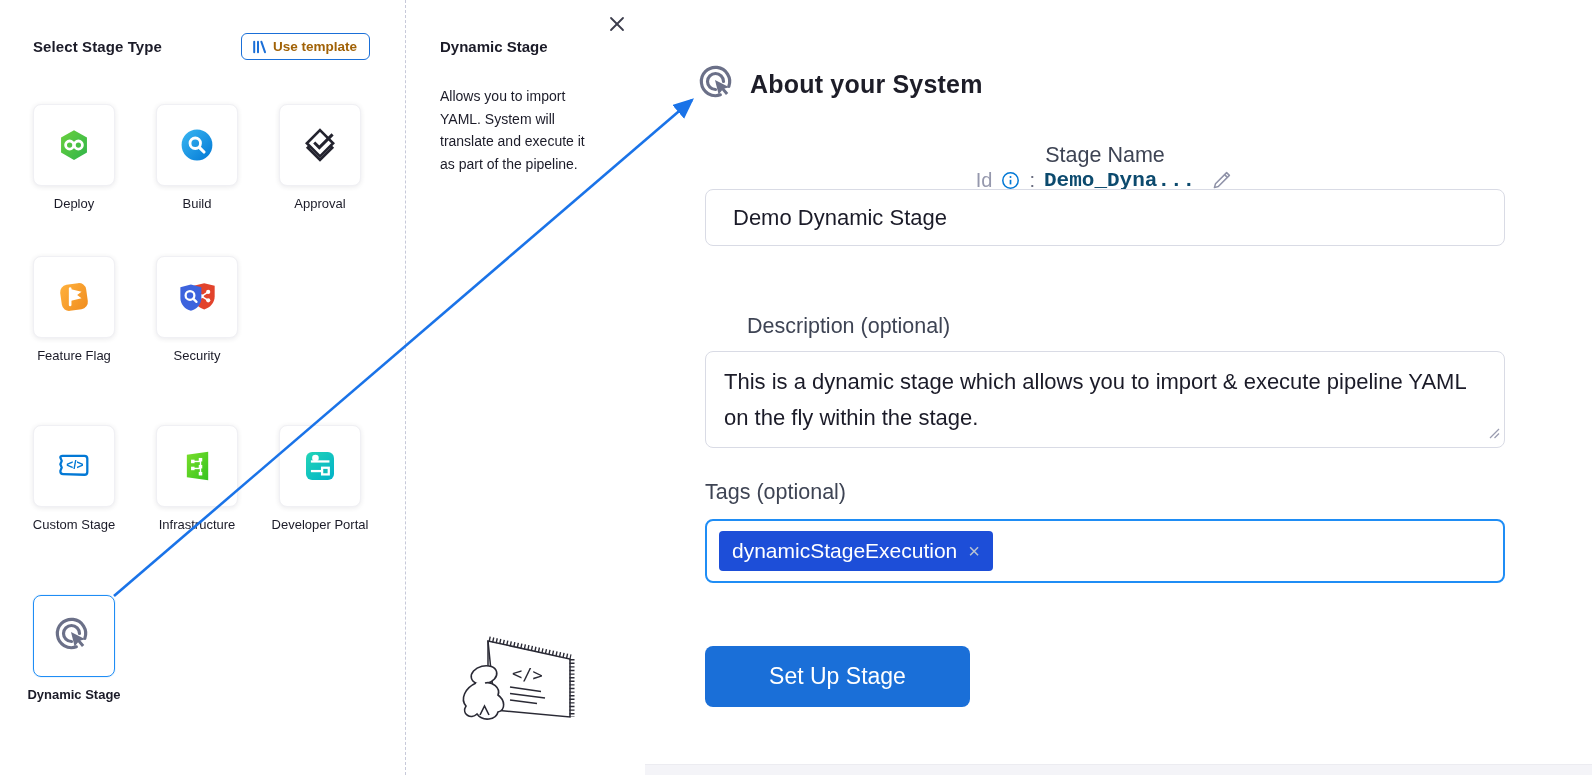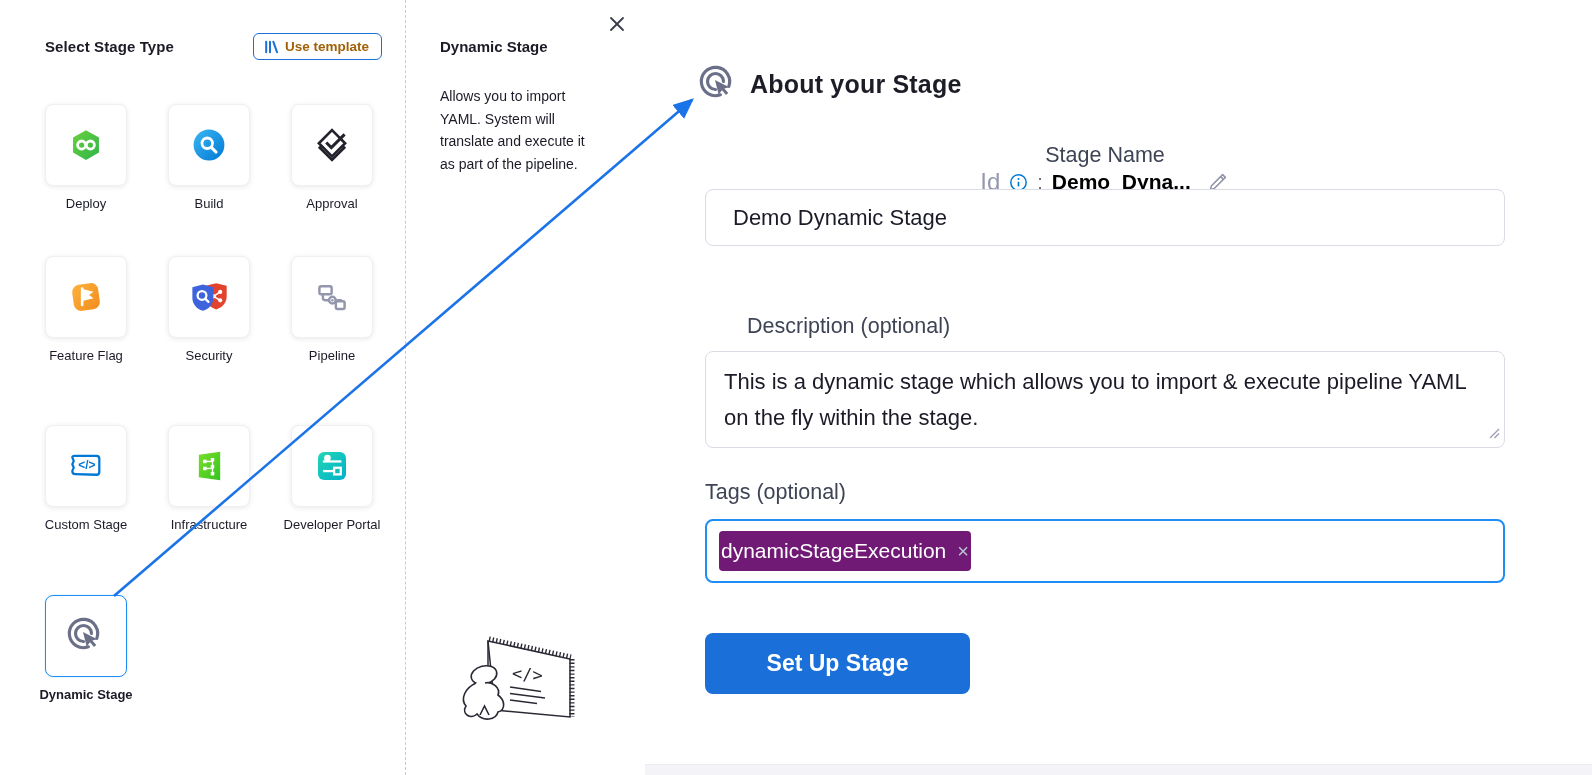--- a/index.html
+++ b/index.html
@@ -1,20 +1,20 @@
 <!DOCTYPE html>
 <html><head>
 <meta charset="utf-8">
 <style>
   * { margin:0; padding:0; box-sizing:border-box; }
   html,body { width:1592px; height:775px; background:#ffffff; overflow:hidden;
     font-family:"Liberation Sans", sans-serif; color:#1b1b28; position:relative; }
 
   
-  .left-panel { position:absolute; left:12px; top:0; width:405px; height:609px; }
+  .left-panel { position:absolute; left:0; top:0; width:405px; height:609px; }
   .lp-header { position:absolute; left:33px; top:30px; width:337px; height:33px;
     display:flex; justify-content:space-between; align-items:center; }
   .lp-title { font-size:15px; font-weight:700; color:#1b1b28; letter-spacing:.1px; }
   .use-template-btn { display:flex; align-items:center; gap:7px; background:#fff;
     border:1.5px solid #1a6fd8; border-radius:6px; padding:5px 12px 5px 10px;
     color:#a16207; font-size:13.5px; font-weight:700; cursor:pointer; }
   .tile-row { position:absolute; left:33px; display:flex; gap:41px; }
   .row1 { top:104px; } .row2 { top:256px; } .row3 { top:425px; } .row4 { top:595px; }
   .tile-cell { width:82px; display:flex; flex-direction:column; align-items:center; }
   .tile { width:82px; height:82px; background:#fff; border:1px solid #f0f0f4;
@@ -40,45 +40,45 @@
 
   
   .right-panel { position:absolute; left:640px; top:0; width:952px; height:775px; background:#fff; }
   .about-header { position:absolute; left:58px; top:64px; display:flex; align-items:center; gap:12px; }
   .about-title { font-size:25px; font-weight:700; color:#1d1d28; letter-spacing:.2px; }
   .field-row { position:absolute; left:65px; width:800px; display:flex;
     justify-content:space-between; align-items:center; }
   .row-stage-name { top:143px;flex-direction:column; }
   .field-label { font-size:21.5px; color:#3e4454; }
   .id-row { display:flex; align-items:center; gap:9px; }
-  .id-label { font-size:24px; color:#9598ad; }
+  .id-label { font-size:20px; color:#9598ad; }
   .id-colon { font-size:20px; color:#6a6d80; }
-  .id-value { font-size:21px; font-weight:700; color:#000000; cursor:pointer; }
+  .id-value { font-size:21px; font-weight:700; color:#0c4a6e; cursor:pointer;font-family:Liberation Mono, monospace; }
   .edit-btn { background:none; border:none; cursor:pointer; margin-left:6px; display:flex; }
   .text-input { position:absolute; left:65px; width:800px; height:57px;
     border:1px solid #d9dbe5; border-radius:8px; font-size:22px; color:#1b1b28;
     padding:0 18px; font-family:"Liberation Sans", sans-serif; outline:none; background:#fff; }
   .input-stage-name { top:189px;padding-left:27px; }
   .label-description { position:absolute; left:65px; top:314px;margin-left:42px; }
   .textarea-wrap { position:absolute; left:65px; top:351px; width:800px; height:97px; }
   .description-textarea { width:100%; height:100%; border:1px solid #d9dbe5; border-radius:8px;
     font-size:22px; line-height:36px; color:#1b1b28; padding:12px 18px 0 18px;
     font-family:"Liberation Sans", sans-serif; resize:none; overflow:hidden; outline:none; }
   .resize-handle { position:absolute; right:5px; bottom:5px; }
   .label-tags { position:absolute; left:65px; top:480px; }
   .tags-box { position:absolute; left:65px; top:519px; width:800px; height:64px;
     border:2px solid #1f8df5; border-radius:8px; display:flex; align-items:center;
     padding:0 12px; cursor:text; background:#fff; }
-  .tag-pill { background:#701a75; border-radius:4px; color:#fff; font-size:21px;
-    padding:8px 2px; display:flex; align-items:center; gap:11px; }
+  .tag-pill { background:#1d4ed8; border-radius:4px; color:#fff; font-size:21px;
+    padding:8px 13px; display:flex; align-items:center; gap:11px; }
   .tag-remove { color:#b9c4d1; font-size:20px; line-height:20px; cursor:pointer;
     background:none; border:none; font-family:"Liberation Sans", sans-serif; }
-  .setup-btn { position:absolute; left:65px; top:633px; width:265px; height:61px;
+  .setup-btn { position:absolute; left:65px; top:646px; width:265px; height:61px;
     background:#1a6fd8; border:none; border-radius:8px; color:#fff; font-size:23px;
-    font-weight:700; cursor:pointer; font-family:"Liberation Sans", sans-serif; }
+    font-weight:400; cursor:pointer; font-family:"Liberation Sans", sans-serif; }
   .canvas-strip { position:absolute; left:5px; right:0; bottom:0; height:11px;
     background-color:#f4f4f8; border-top:1px solid #ececf1;
     background-image:radial-gradient(circle, #b9bac9 1.2px, transparent 1.4px);
     background-size:12px 12px; background-position:4px 5px; }
 
   
   .arrow-overlay { position:absolute; left:0; top:0; pointer-events:none; z-index:30; }
 </style>
 </head>
 <body>
@@ -198,37 +198,20 @@
             </g>
             <g transform="translate(2,4.4)">
               <path d="M6.5 0.5 L12.5 2 V8 C12.5 11.8 10 14.4 6.5 15.5 C3 14.4 0.5 11.8 0.5 8 V2 Z" fill="#3d63dd"></path>
               <circle cx="6" cy="6.7" r="2.5" stroke="#fff" stroke-width="1.3" fill="none"></circle>
               <line x1="7.8" y1="8.5" x2="9.7" y2="10.4" stroke="#fff" stroke-width="1.3" stroke-linecap="round"></line>
             </g>
           </svg>
         </span>
       </div>
       <div class="tile-label">Security</div>
-    </div>
-    <div class="tile-cell">
-      <div class="tile">
-        <span style="display:flex">
-          <svg width="42" height="42" viewBox="0 0 24 24">
-            <g stroke="#9396ad" stroke-width="1.4" fill="none">
-              <rect x="4.8" y="5.8" width="7" height="4.6" rx="1"></rect>
-              <path d="M6.8 10.4 V12.6 C6.8 13.4 7.4 13.8 8.1 13.8 H9.9"></path>
-              <path d="M14.5 13.8 H16.9 V14.4"></path>
-              <rect x="14.2" y="14.4" width="5" height="4.4" rx="1"></rect>
-              <circle cx="12.2" cy="13.8" r="1.9"></circle>
-            </g>
-            <circle cx="12.2" cy="13.8" r="0.7" fill="#9396ad"></circle>
-          </svg>
-        </span>
-      </div>
-      <div class="tile-label">Pipeline</div>
     </div>
   </div>
 
   <div class="tile-row row3">
     <div class="tile-cell">
       <div class="tile">
         <span style="display:flex">
           <svg width="42" height="42" viewBox="0 0 24 24">
             <path d="M5.4 6.2 Q4.2 6.2 4.2 7.2 L5 9.1 L4.2 11 L5 12.9 L4.2 14.8 Q4.2 16.6 5.8 16.6 L18 17 Q19.6 17 19.6 15.4 L19.6 7.8 Q19.6 6.2 18 6.2 Z" stroke="#0278d5" stroke-width="1.3" fill="none" stroke-linejoin="round"></path>
             <text x="7.6" y="13.9" font-size="6.8" font-weight="bold" fill="#0278d5" font-family="Liberation Sans, sans-serif">&lt;/&gt;</text>
@@ -332,21 +315,21 @@
   <div class="about-header">
     <span style="display:flex">
       <svg width="40" height="40" viewBox="0 0 24 24">
         <g stroke="#6b7088" stroke-width="1.9" fill="none" stroke-linecap="round">
           <path d="M13.41 18.49 A 8.5 8.5 0 1 1 18.49 13.41"></path>
           <path d="M10.5 15.3 A 4.8 4.8 0 1 1 15.3 10.5"></path>
         </g>
         <path d="M0 0 L0 14.5 L4.2 11.3 L6.8 16.6 L9.4 15.4 L6.8 10.2 L11.7 10.2 Z" fill="#6b7088" transform="translate(10.2,9.6) scale(0.62) rotate(-14)"></path>
       </svg>
     </span>
-    <span class="about-title">About your Stage</span>
+    <span class="about-title">About your System</span>
   </div>
 
   <div class="field-row row-stage-name">
     <span class="field-label">Stage Name</span>
     <span class="id-row">
       <span class="id-label">Id</span>
       <span style="display:flex">
         <svg width="19" height="19" viewBox="0 0 19 19">
           <circle cx="9.5" cy="9.5" r="7.7" stroke="#0278d5" stroke-width="1.5" fill="none"></circle>
           <line x1="9.5" y1="8.8" x2="9.5" y2="13.4" stroke="#0278d5" stroke-width="1.7"></line>

